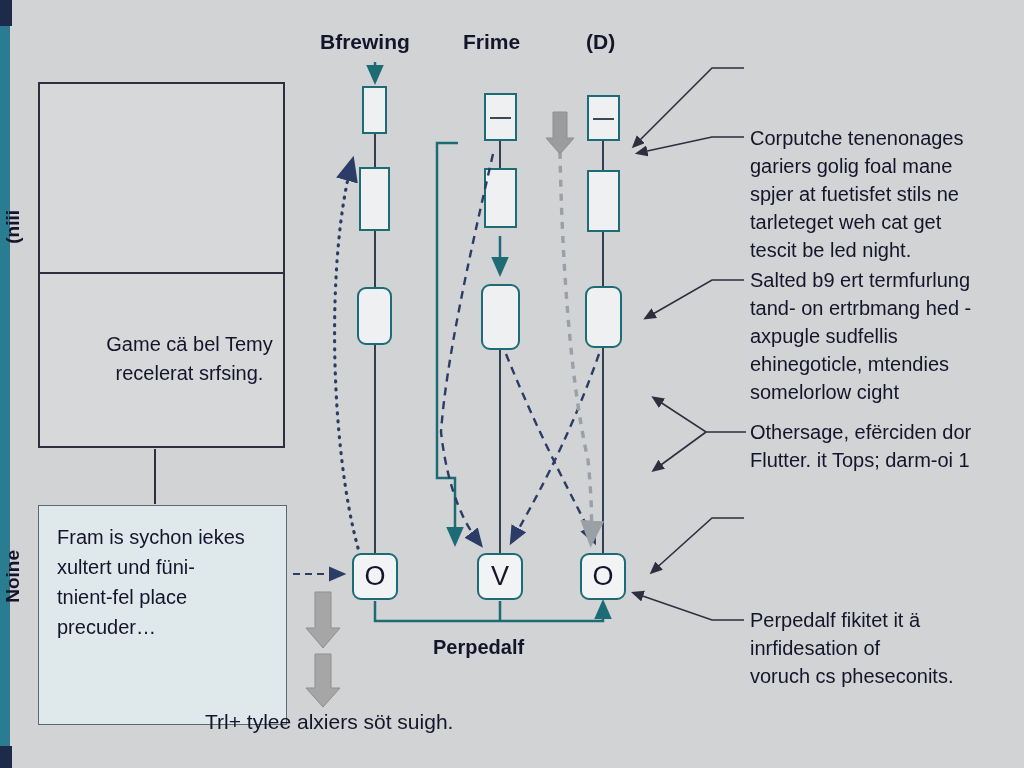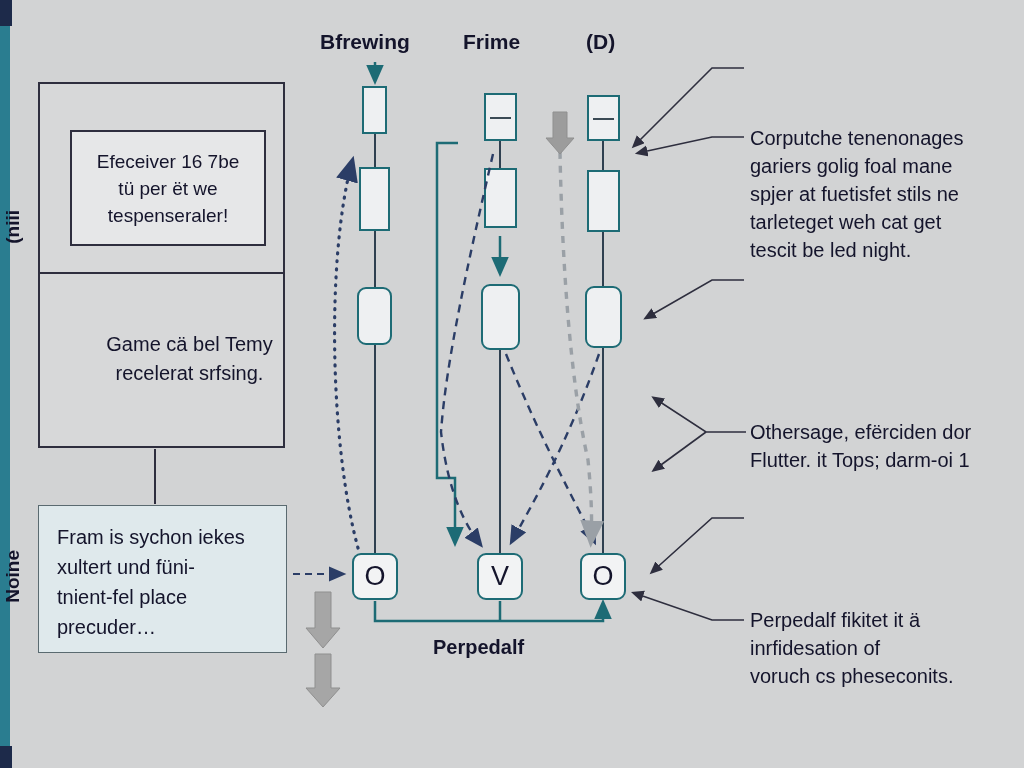--- a/index.html
+++ b/index.html
@@ -16,21 +16,21 @@
 
   .vtext{position:absolute;left:2px;writing-mode:vertical-rl;transform:rotate(180deg);font-size:19px;font-weight:bold;color:#14142b;}
   .vtext-top{top:210px;} .vtext-bottom{top:550px;}
 
   .main-rect{position:absolute;left:38px;top:82px;width:247px;height:366px;border:2px solid #2e2e3e;background:#d7d8d9;box-sizing:border-box;}
   .main-rect-divider{position:absolute;left:0;top:188px;width:100%;height:0;border-top:2px solid #2e2e3e;}
   .inner-box{position:absolute;left:70px;top:130px;width:196px;height:116px;border:2px solid #2e2e3e;background:#e6e7e8;box-sizing:border-box;
              display:flex;align-items:center;justify-content:center;text-align:center;font-size:19px;line-height:27px;white-space:pre-line;}
   .lower-text{position:absolute;left:38px;top:330px;width:247px;text-align:center;font-size:20px;line-height:29px;white-space:pre-line;padding-left:28px;}
 
-  .blue-box{position:absolute;left:38px;top:505px;width:249px;height:148px;border:1px solid #5a6a70;background:#dfe9ec;box-sizing:border-box;
+  .blue-box{position:absolute;left:38px;top:505px;width:249px;height:220px;border:1px solid #5a6a70;background:#dfe9ec;box-sizing:border-box;
             padding:16px 18px;font-size:20px;line-height:30px;white-space:pre-line;}
 
   .act-box{position:absolute;background:#eef0f2;border:2px solid #1d6b75;box-sizing:border-box;}
   .rounded{border-radius:9px;}
   .hline{position:absolute;left:4px;right:4px;top:50%;border-top:2px solid #3a4a55;}
 
   .node-box{position:absolute;width:46px;height:47px;border:2px solid #1d6b75;border-radius:9px;background:#f2f3f4;box-sizing:border-box;
             display:flex;align-items:center;justify-content:center;font-size:27px;color:#14142b;}
   .node-1{left:352px;top:553px;} .node-2{left:477px;top:553px;} .node-3{left:580px;top:553px;}
 
@@ -54,23 +54,20 @@
   <div class="vtext vtext-top">(niii</div>
   <div class="vtext vtext-bottom">Noine</div>
 
   <div class="col-header col-1">Bfrewing</div>
   <div class="col-header col-2">Frime</div>
   <div class="col-header col-3">(D)</div>
 
   <div class="main-rect">
     <div class="main-rect-divider"></div>
   </div>
-  <div class="inner-box">Efeceiver 16 7be
-tü per ët we
-tespenseraler!</div>
   <div class="lower-text">Game cä bel Temy
 recelerat srfsing.</div>
 
   <div class="blue-box">Fram is sychon iekes
 xultert und füni-
 tnient-fel place
 precuder…</div>
 
   <div class="act-box" style="left:362px;top:86px;width:25px;height:48px;"></div>
   <div class="act-box" style="left:359px;top:167px;width:31px;height:64px;"></div>
@@ -92,26 +89,32 @@
       <span>O</span>
     </div>
   <div class="node-box node-2">
       <span>V</span>
     </div>
   <div class="node-box node-3">
       <span>O</span>
     </div>
 
   <div class="seq-label">Perpedalf</div>
+  <div class="bottom-caption">Trl+ tylee alxiers söt suigh.</div>
 
   <div class="annotation ann-1">Corputche tenenonages
 gariers golig foal mane
 spjer at fuetisfet stils ne
 tarleteget weh cat get
 tescit be led night.</div>
+  <div class="annotation ann-2">Salted b9 ert termfurlung
+tand- on ertrbmang hed -
+axpugle sudfellis
+ehinegoticle, mtendies
+somelorlow cight</div>
   <div class="annotation ann-3">Othersage, efërciden dor
 Flutter. it Tops; darm-oi 1</div>
   <div class="annotation ann-5">Perpedalf fikitet it ä
 inrfidesation of
 voruch cs pheseconits.</div>
 
   <svg class="overlay" viewBox="0 0 1024 768">
     <defs>
       <marker id="mNavy" markerWidth="9" markerHeight="9" refX="6" refY="3.5" orient="auto">
         <path d="M0,0 L8,3.5 L0,7 Z" fill="#2b3d66"></path>

